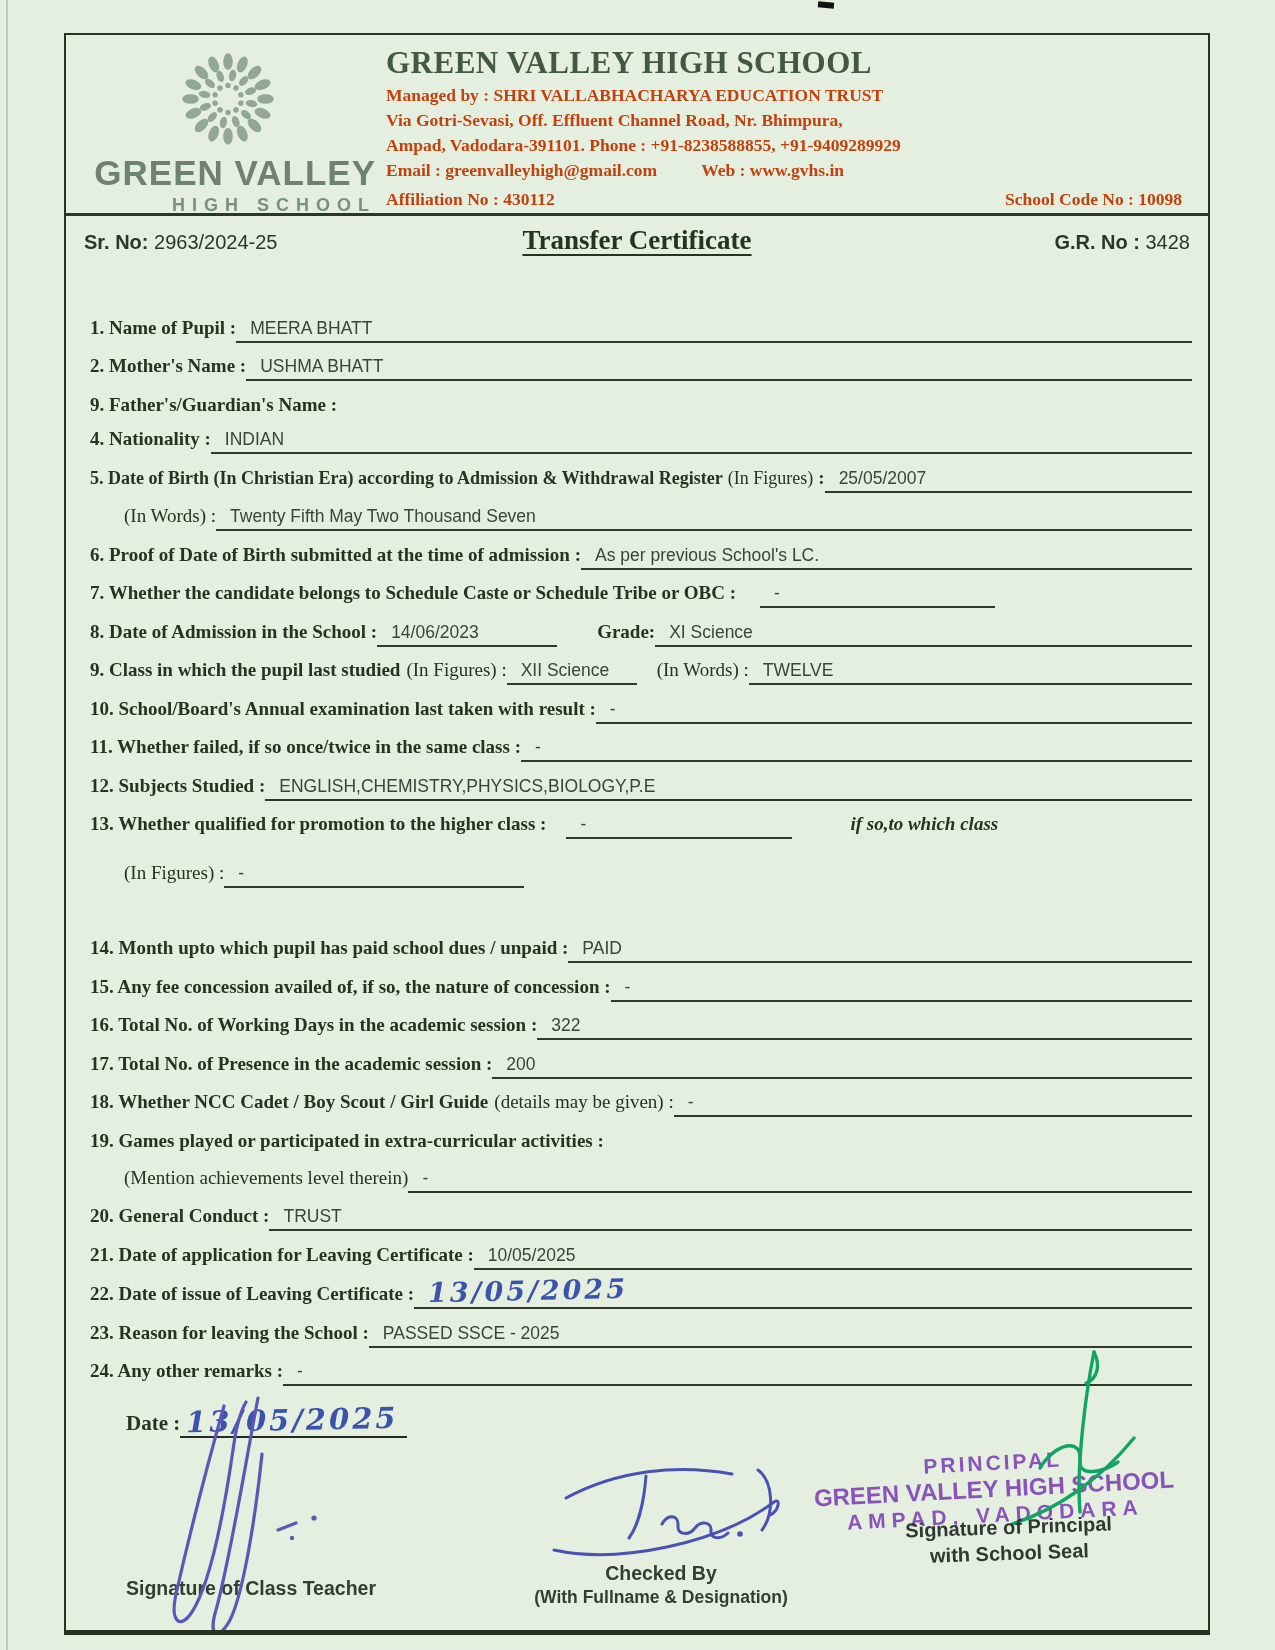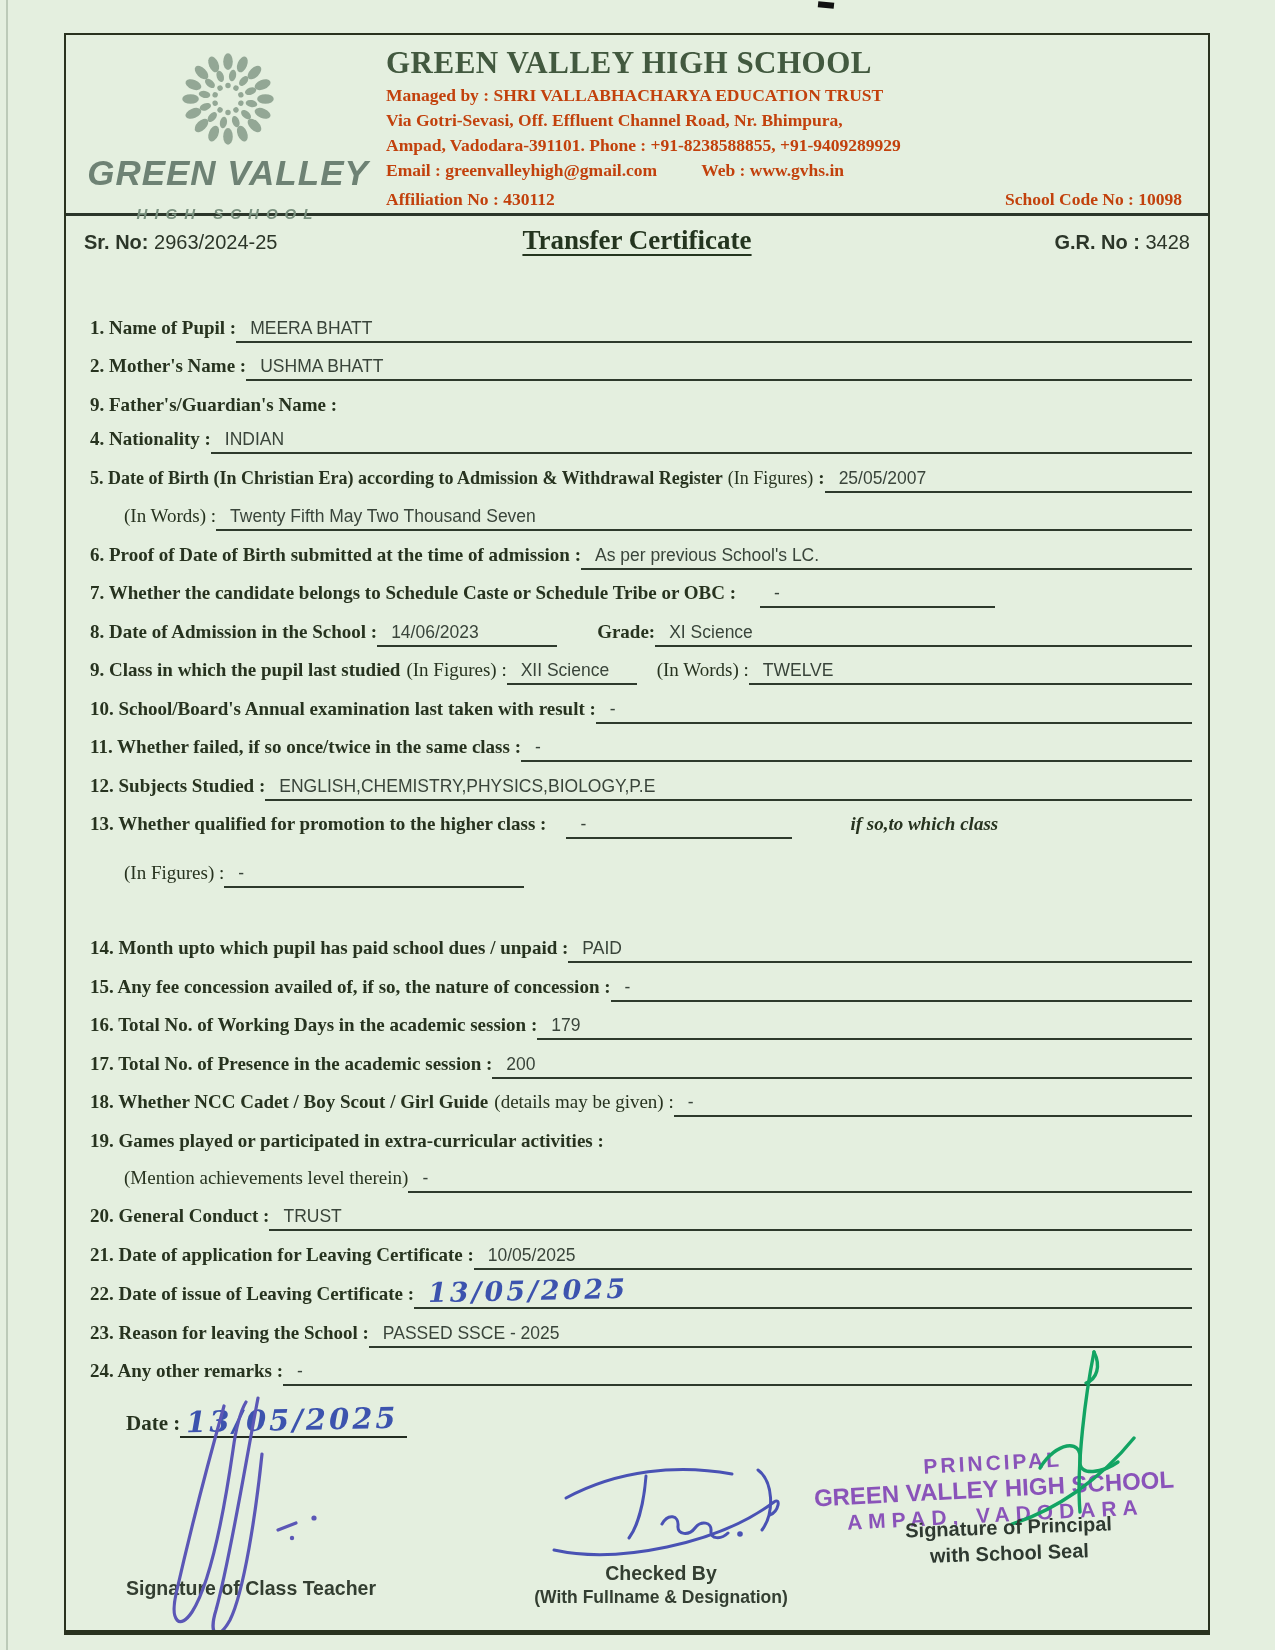--- a/index.html
+++ b/index.html
@@ -6,24 +6,24 @@
   .page{position:relative;width:1275px;height:1650px;background:#e4efdf;overflow:hidden;
         font-family:"Liberation Serif",serif;color:#27331f;}
   .scan-edge{position:absolute;left:6px;top:0;width:2px;height:1650px;background:rgba(96,116,96,.30);}
   .top-dash{position:absolute;left:818px;top:2px;width:16px;height:6px;background:#111;transform:rotate(6deg);}
 
   .frame{position:absolute;left:64px;top:33px;width:1146px;height:1602px;
          border:2px solid #29321f;border-bottom-width:5px;box-sizing:border-box;}
 
   
   .hdr{display:flex;align-items:flex-start;padding:10px 18px 6px 14px;border-bottom:3px solid #2b362a;height:162px;box-sizing:content-box;}
-  .logo-col{width:296px;text-align:center;padding-top:2px;flex:none;font-style:italic;}
+  .logo-col{width:296px;text-align:right;padding-top:2px;flex:none;}
   .logo-icon{display:block;margin:0 auto;}
   .logo-word{font-family:"Liberation Sans",sans-serif;font-size:35px;font-weight:bold;color:#6e8274;letter-spacing:1px;margin-top:2px;}
-  .logo-sub{font-family:"Liberation Sans",sans-serif;font-size:15px;font-weight:bold;color:#79907e;letter-spacing:7px;margin-top:12px;}
+  .logo-sub{font-family:"Liberation Sans",sans-serif;font-size:18px;font-weight:bold;color:#79907e;letter-spacing:7px;margin-top:2px;}
   .hdr-col{flex:1;padding-left:10px;padding-right:4px;}
   .school-name{font-size:31px;font-weight:bold;color:#42593f;letter-spacing:.5px;}
   .hdr-line{font-size:17.5px;font-weight:bold;color:#c2410c;margin-top:3px;line-height:22px;}
   .hdr-line.mail{display:flex;gap:44px;}
   .hdr-line.aff{display:flex;justify-content:space-between;margin-top:7px;padding-right:4px;}
 
   
   .titlebar{display:flex;align-items:baseline;padding:9px 18px 8px 18px;}
   .tb-left,.tb-right{flex:1;font-family:"Liberation Sans",sans-serif;font-size:20px;color:#2c3629;}
   .tb-right{text-align:right;}
@@ -251,21 +251,21 @@
         <span class="val fill">PAID</span>
       </div>
 
       <div class="row">
         <span class="lbl">15. Any fee concession availed of, if so, the nature of  concession :</span>
         <span class="val fill">-</span>
       </div>
 
       <div class="row">
         <span class="lbl">16. Total No. of Working Days in the academic session :</span>
-        <span class="val fill">179</span>
+        <span class="val fill">322</span>
       </div>
 
       <div class="row">
         <span class="lbl">17. Total No. of  Presence in the academic session :</span>
         <span class="val fill">200</span>
       </div>
 
       <div class="row">
         <span class="lbl">18. Whether NCC Cadet / Boy Scout / Girl Guide</span>
         <span class="lbl lt" style="margin-left:6px;">(details may be given) :</span>

